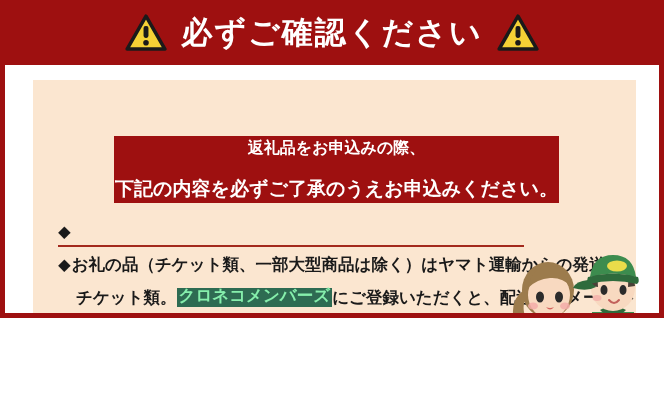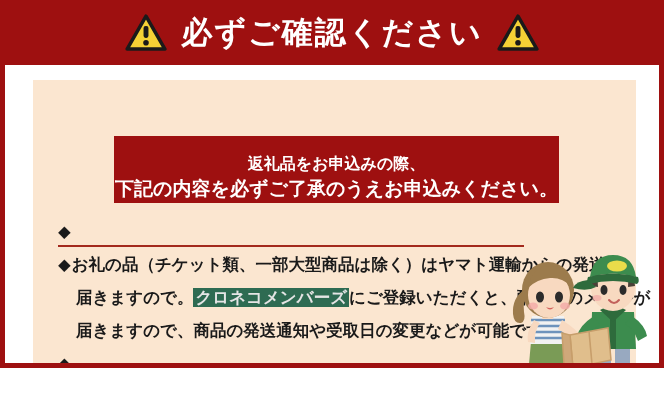--- a/index.html
+++ b/index.html
@@ -7,21 +7,21 @@
     padding: 0;
     background: #ffffff;
   }
   body {
     font-family: "Liberation Sans", "DejaVu Sans", sans-serif;
   }
 
   #notice {
     position: relative;
     width: 664px;
-    height: 368px;
+    height: 318px;
     box-sizing: border-box;
     background: #ffffff;
     border: 5px solid #9e1010;
     overflow: hidden;
     padding-left: 16px;
   }
 
   
   .header {
     position: absolute;
@@ -73,21 +73,21 @@
   .banner {
     position: absolute;
     left: 100px;
     top: 66px;
     width: 445px;
     height: 67px;
     background: #9e1010;
     display: flex;
     flex-direction: column;
     align-items: center;
-    justify-content: flex-end;
+    justify-content: space-between;
   }
   .banner-line {
     color: #ffffff;
     font-weight: bold;
     line-height: 1.45;
     white-space: nowrap;
   }
   .banner-line.l1 { font-size: 16px; }
   .banner-line.l2 { font-size: 19px; }
 
@@ -120,22 +120,23 @@
     position: absolute;
     left: 0;
     bottom: 1px;
     width: 466px;
     height: 2px;
     background: #a3291d;
   }
 
   .hl {
     background: #2e6b52;
-    color: #e5e5e5;
+    color: #86efac;
     padding: 1px 2px;
+    font-family: Liberation Mono, monospace;
   }
 
   
   .illustration {
     position: absolute;
     left: 470px;
     top: 180px;
     width: 170px;
     height: 152px;
   }
@@ -174,21 +175,21 @@
 
       <div class="line underline-row">
         <span class="bullet">◆</span>
       </div>
 
       <div class="line">
         <span class="bullet">◆</span>
         <span>お礼の品（チケット類、一部大型商品は除く）はヤマト運輸からの発送</span>
       </div>
       <div class="line indent">
-        <span>届きますので。</span>
+        <span>チケット類。</span>
           <span class="hl">クロネコメンバーズ</span>
           <span>にご登録いただくと、配送日のメールが</span>
       </div>
       <div class="line indent">
         <span>届きますので、商品の発送通知や受取日の変更などが可能です。</span>
       </div>
 
       <div class="line">
         <span class="bullet">◆</span>
       </div>

